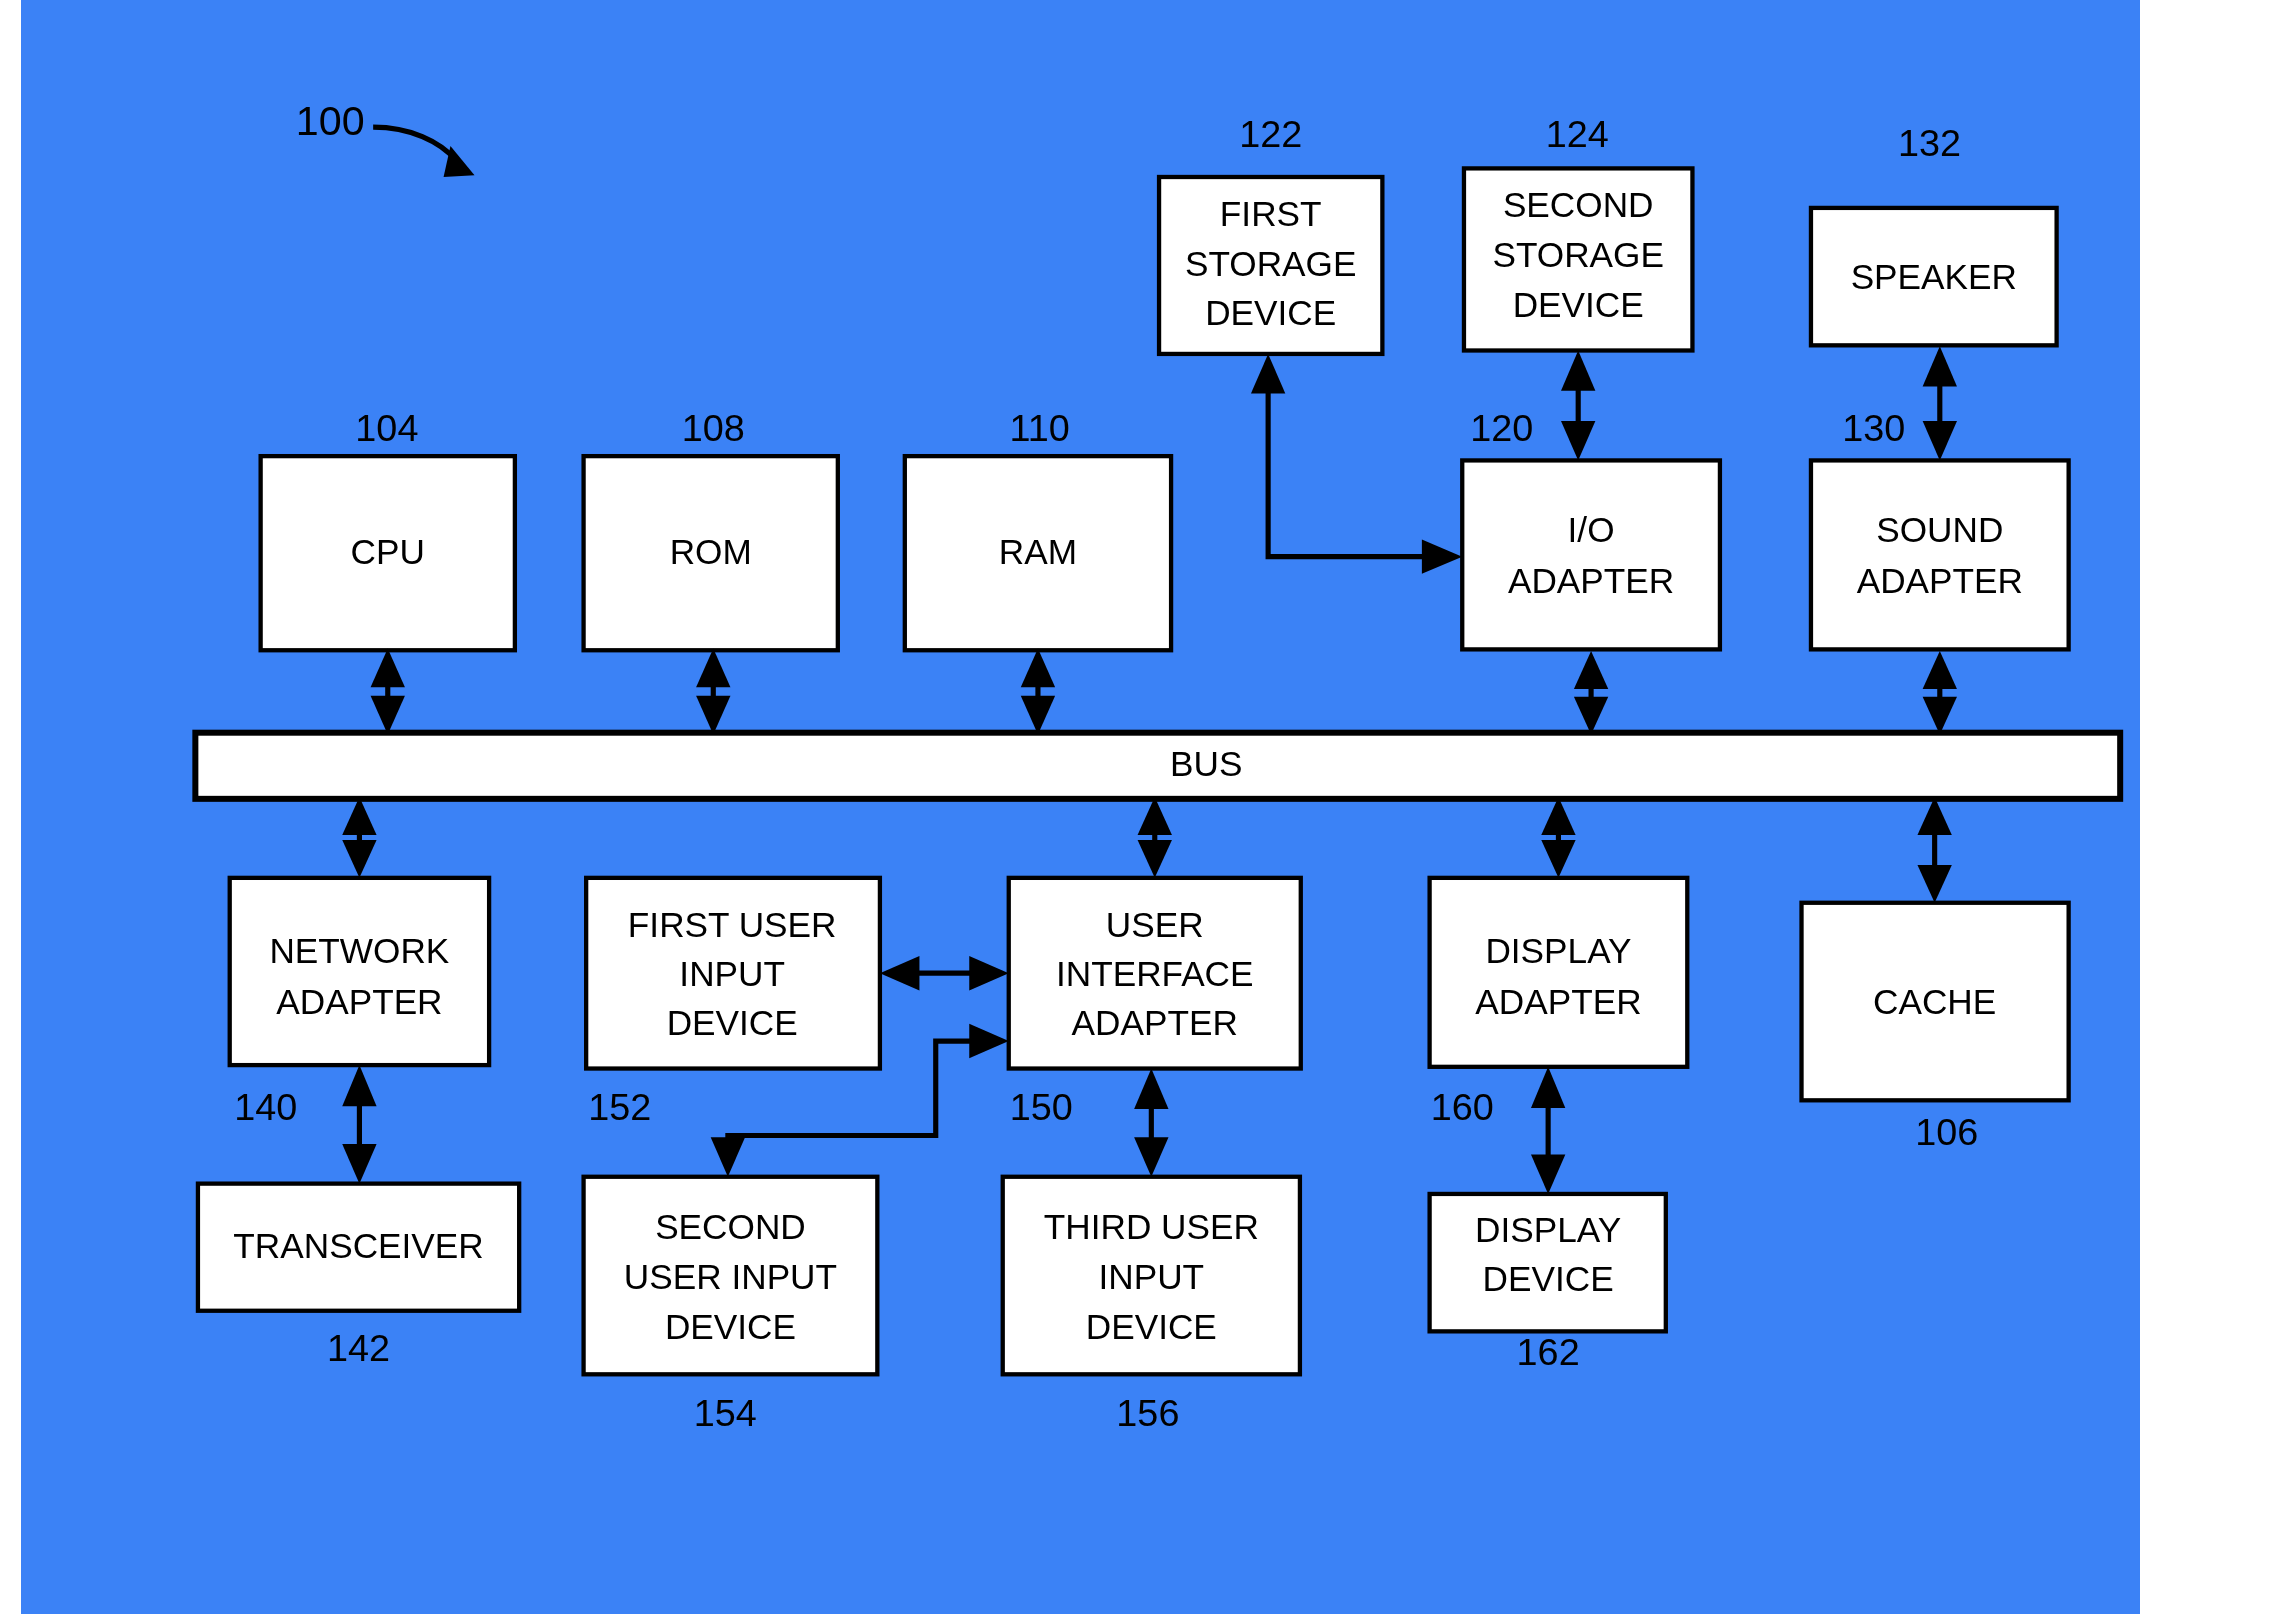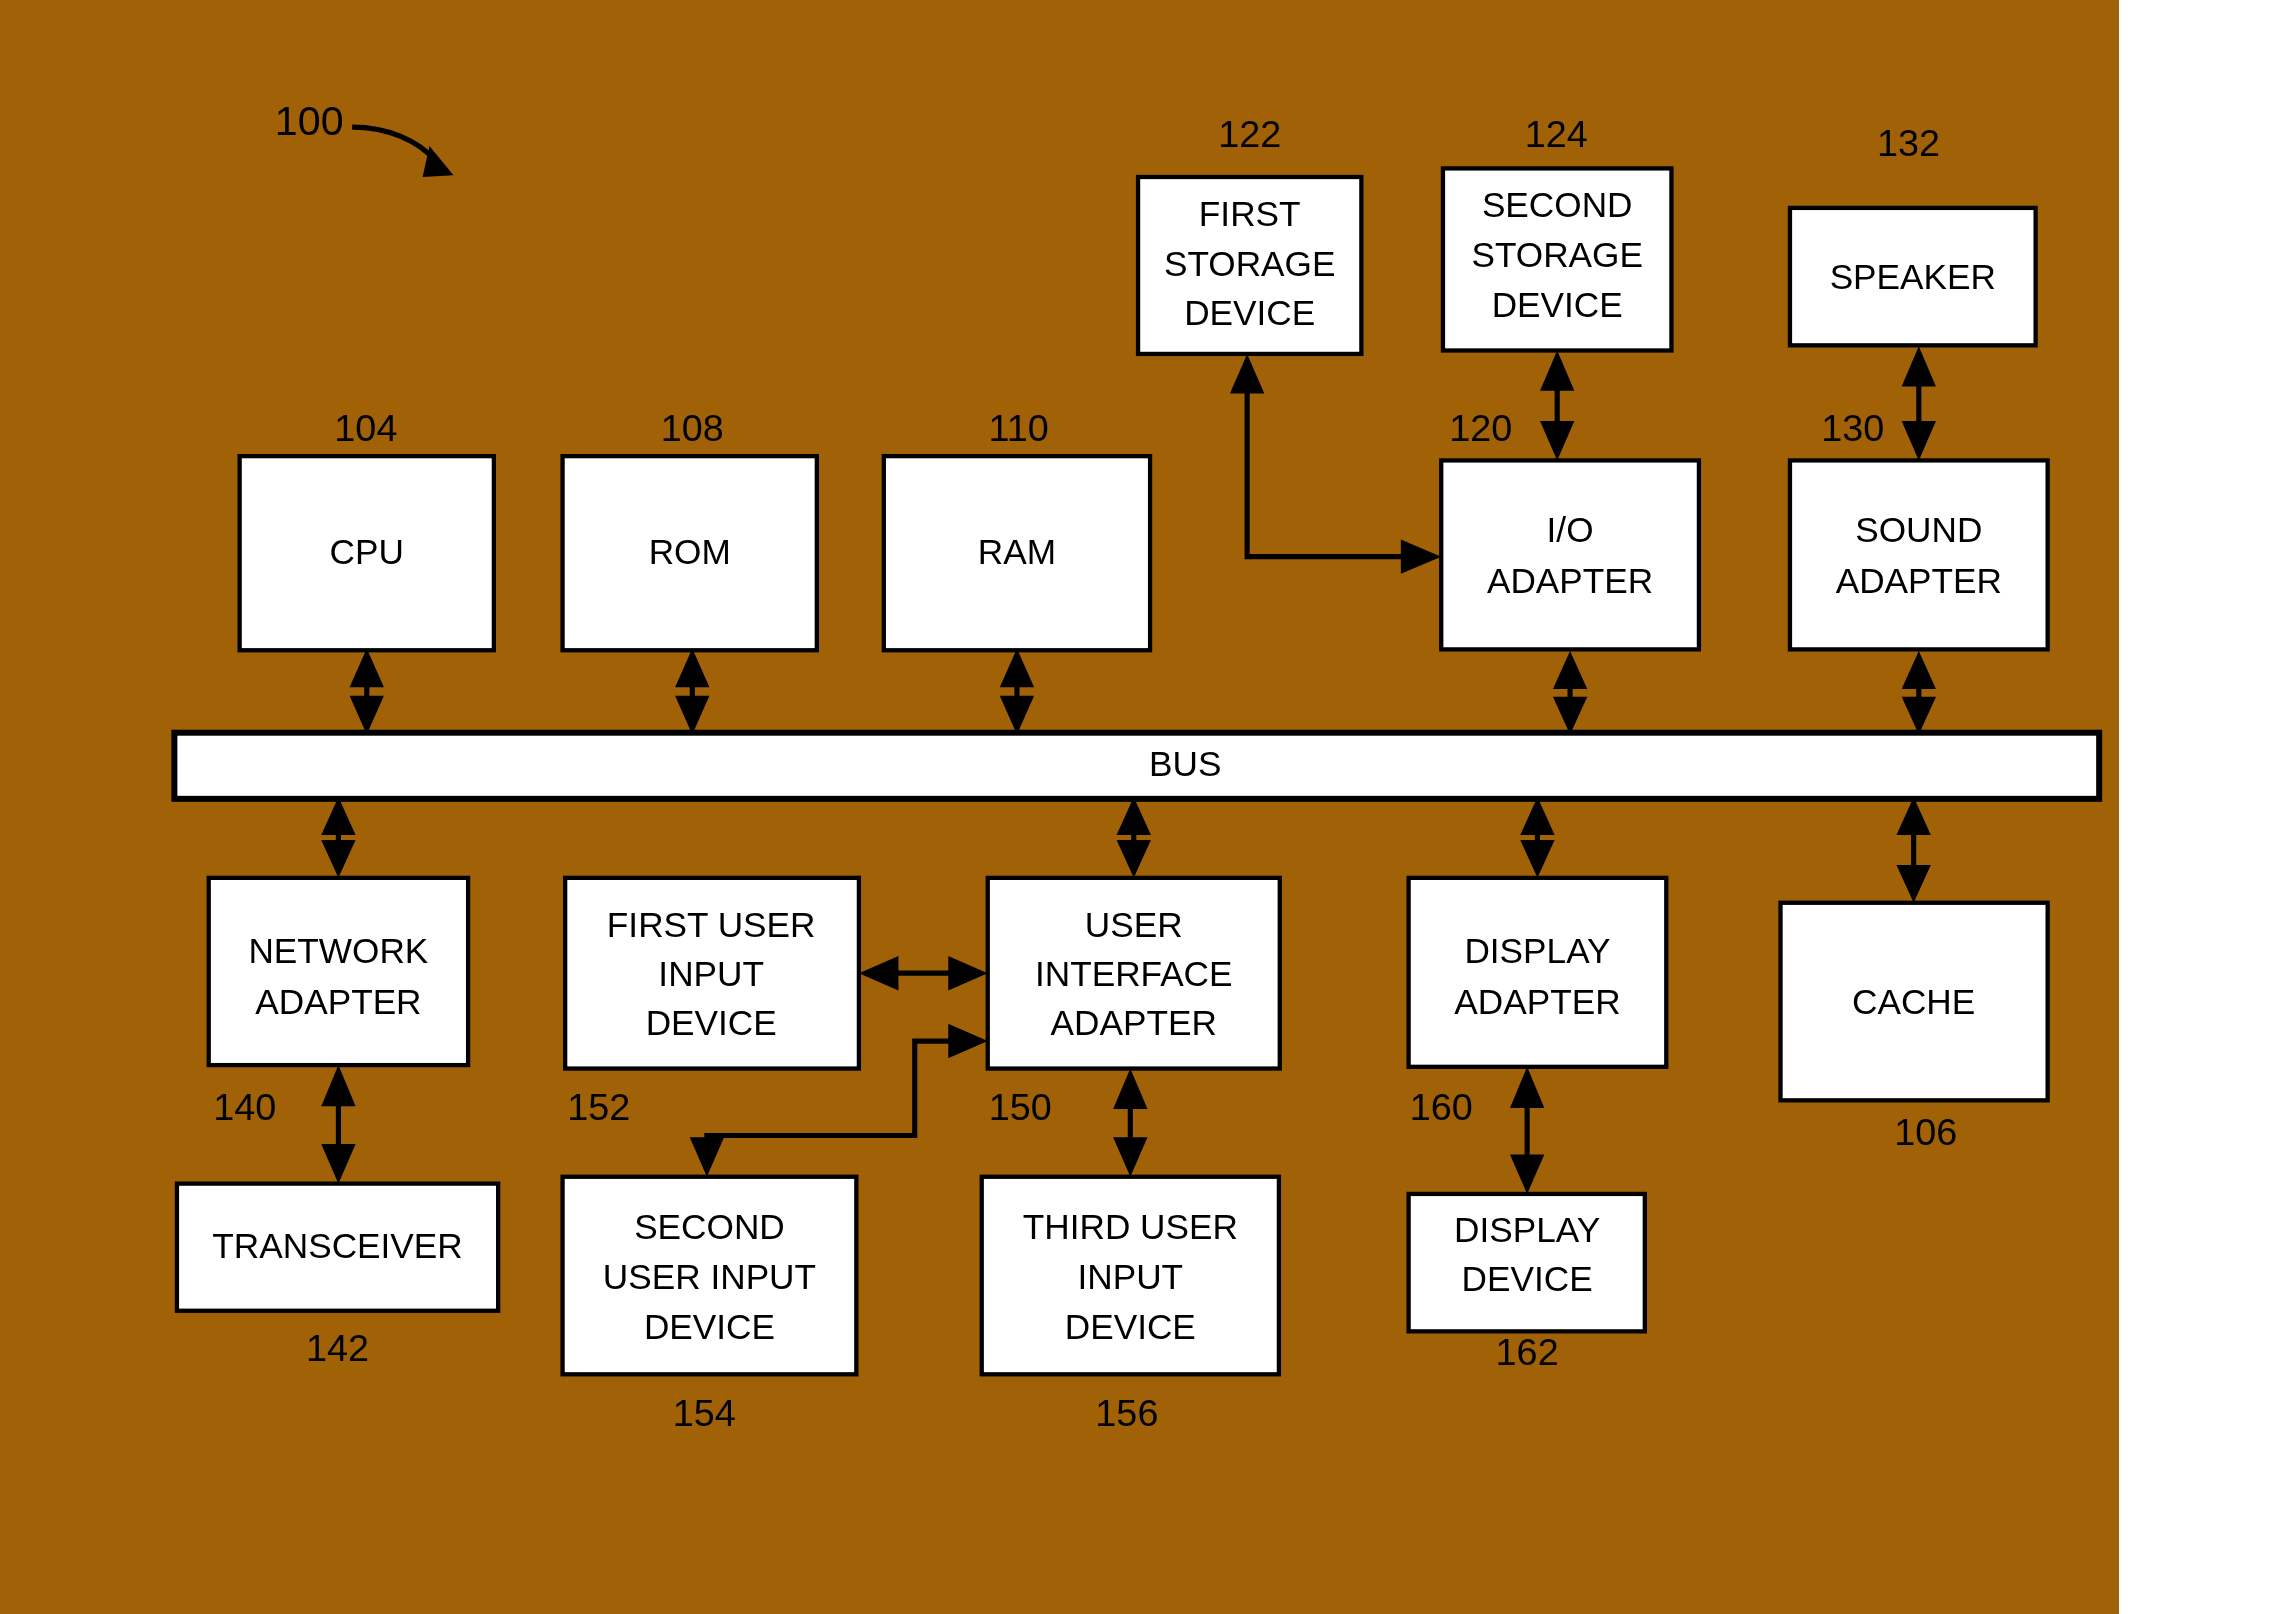--- a/index.html
+++ b/index.html
@@ -7,22 +7,23 @@
     padding: 0;
     background: #ffffff;
   }
   body {
     font-family: "Liberation Sans", sans-serif;
   }
   #figure-root {
     position: relative;
     width: 2119px;
     height: 1614px;
-    background: #a16207;
+    background: #3b82f6;
     overflow: hidden;
+    margin-left: 21px;
   }
   svg.diagram {
     position: absolute;
     left: 0;
     top: 0;
     width: 2295px;
     height: 1614px;
     display: block;
   }
   .box-rect {

